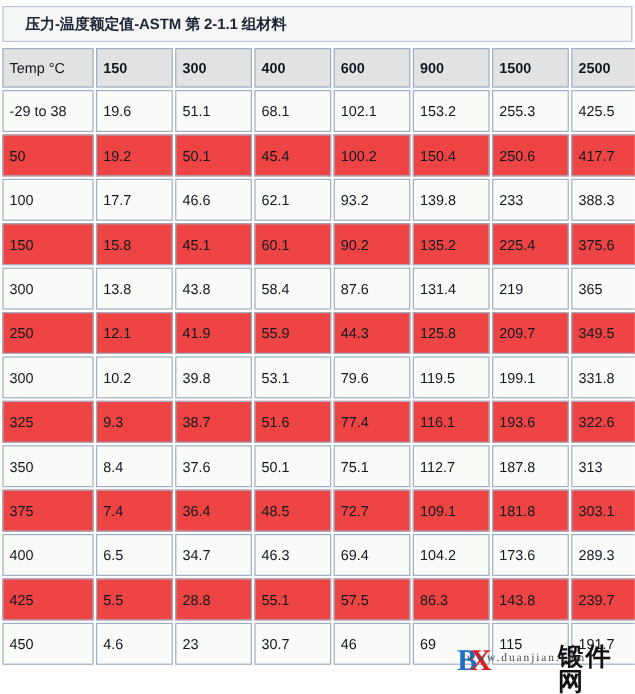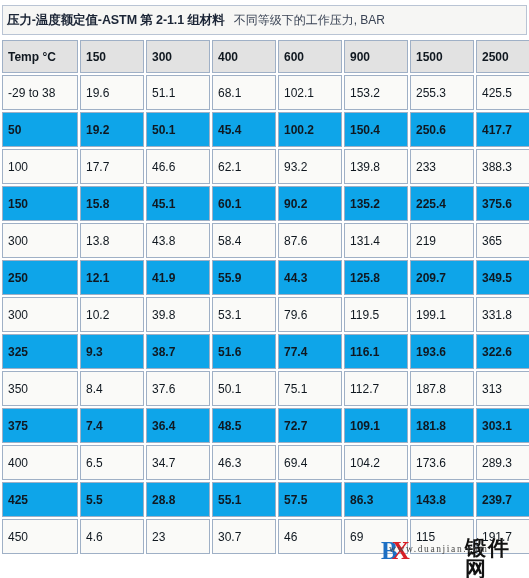--- a/index.html
+++ b/index.html
@@ -28,21 +28,21 @@
 
   
   .title-bar {
     margin: 0 2px 3px 2px;
     height: 30px;
     background: #f6f6f4;
     border: 1px solid #b9c4d4;
     display: flex;
     align-items: center;
     box-sizing: border-box;
-    padding-left: 4px;
+    padding-left: 18px;
   }
   .title-main {
     font-size: 12.5px;
     font-weight: bold;
     color: #1b2536;
     letter-spacing: -0.1px;
     white-space: nowrap;
   }
   .title-sub {
     font-size: 12px;
@@ -74,26 +74,26 @@
     box-sizing: border-box;
   }
 
   
   table.grid thead th {
     background: #e2e2e2;
     font-weight: bold;
     height: 33px;
   }
   table.grid thead th.temp-head {
-    font-weight: bold;
+    font-weight: normal;
   }
 
   
   table.grid tbody tr.odd td  { background: #fafaf8; }
-  table.grid tbody tr.even td { background: #0ea5e9; font-weight: bold; }
+  table.grid tbody tr.even td { background: #ef4444; }
 
   
   col.c-temp { width: 76px; }
   col.c-val  { width: 64px; }
 
   
   .watermark {
     position: absolute;
     left: 381px;
     top: 536px;
@@ -137,21 +137,20 @@
     font-family: "Liberation Serif", "DejaVu Serif", serif;
   }
 </style>
 </head>
 <body>
 
 <div id="sheet">
 
   <div class="title-bar">
     <span class="title-main">压力-温度额定值-ASTM 第 2-1.1 组材料</span>
-    <span class="title-sub">不同等级下的工作压力, BAR</span>
   </div>
 
   <table class="grid">
     <colgroup>
       <col class="c-temp">
       <col class="c-val">
         <col class="c-val">
         <col class="c-val">
       <col class="c-val">
         <col class="c-val">

